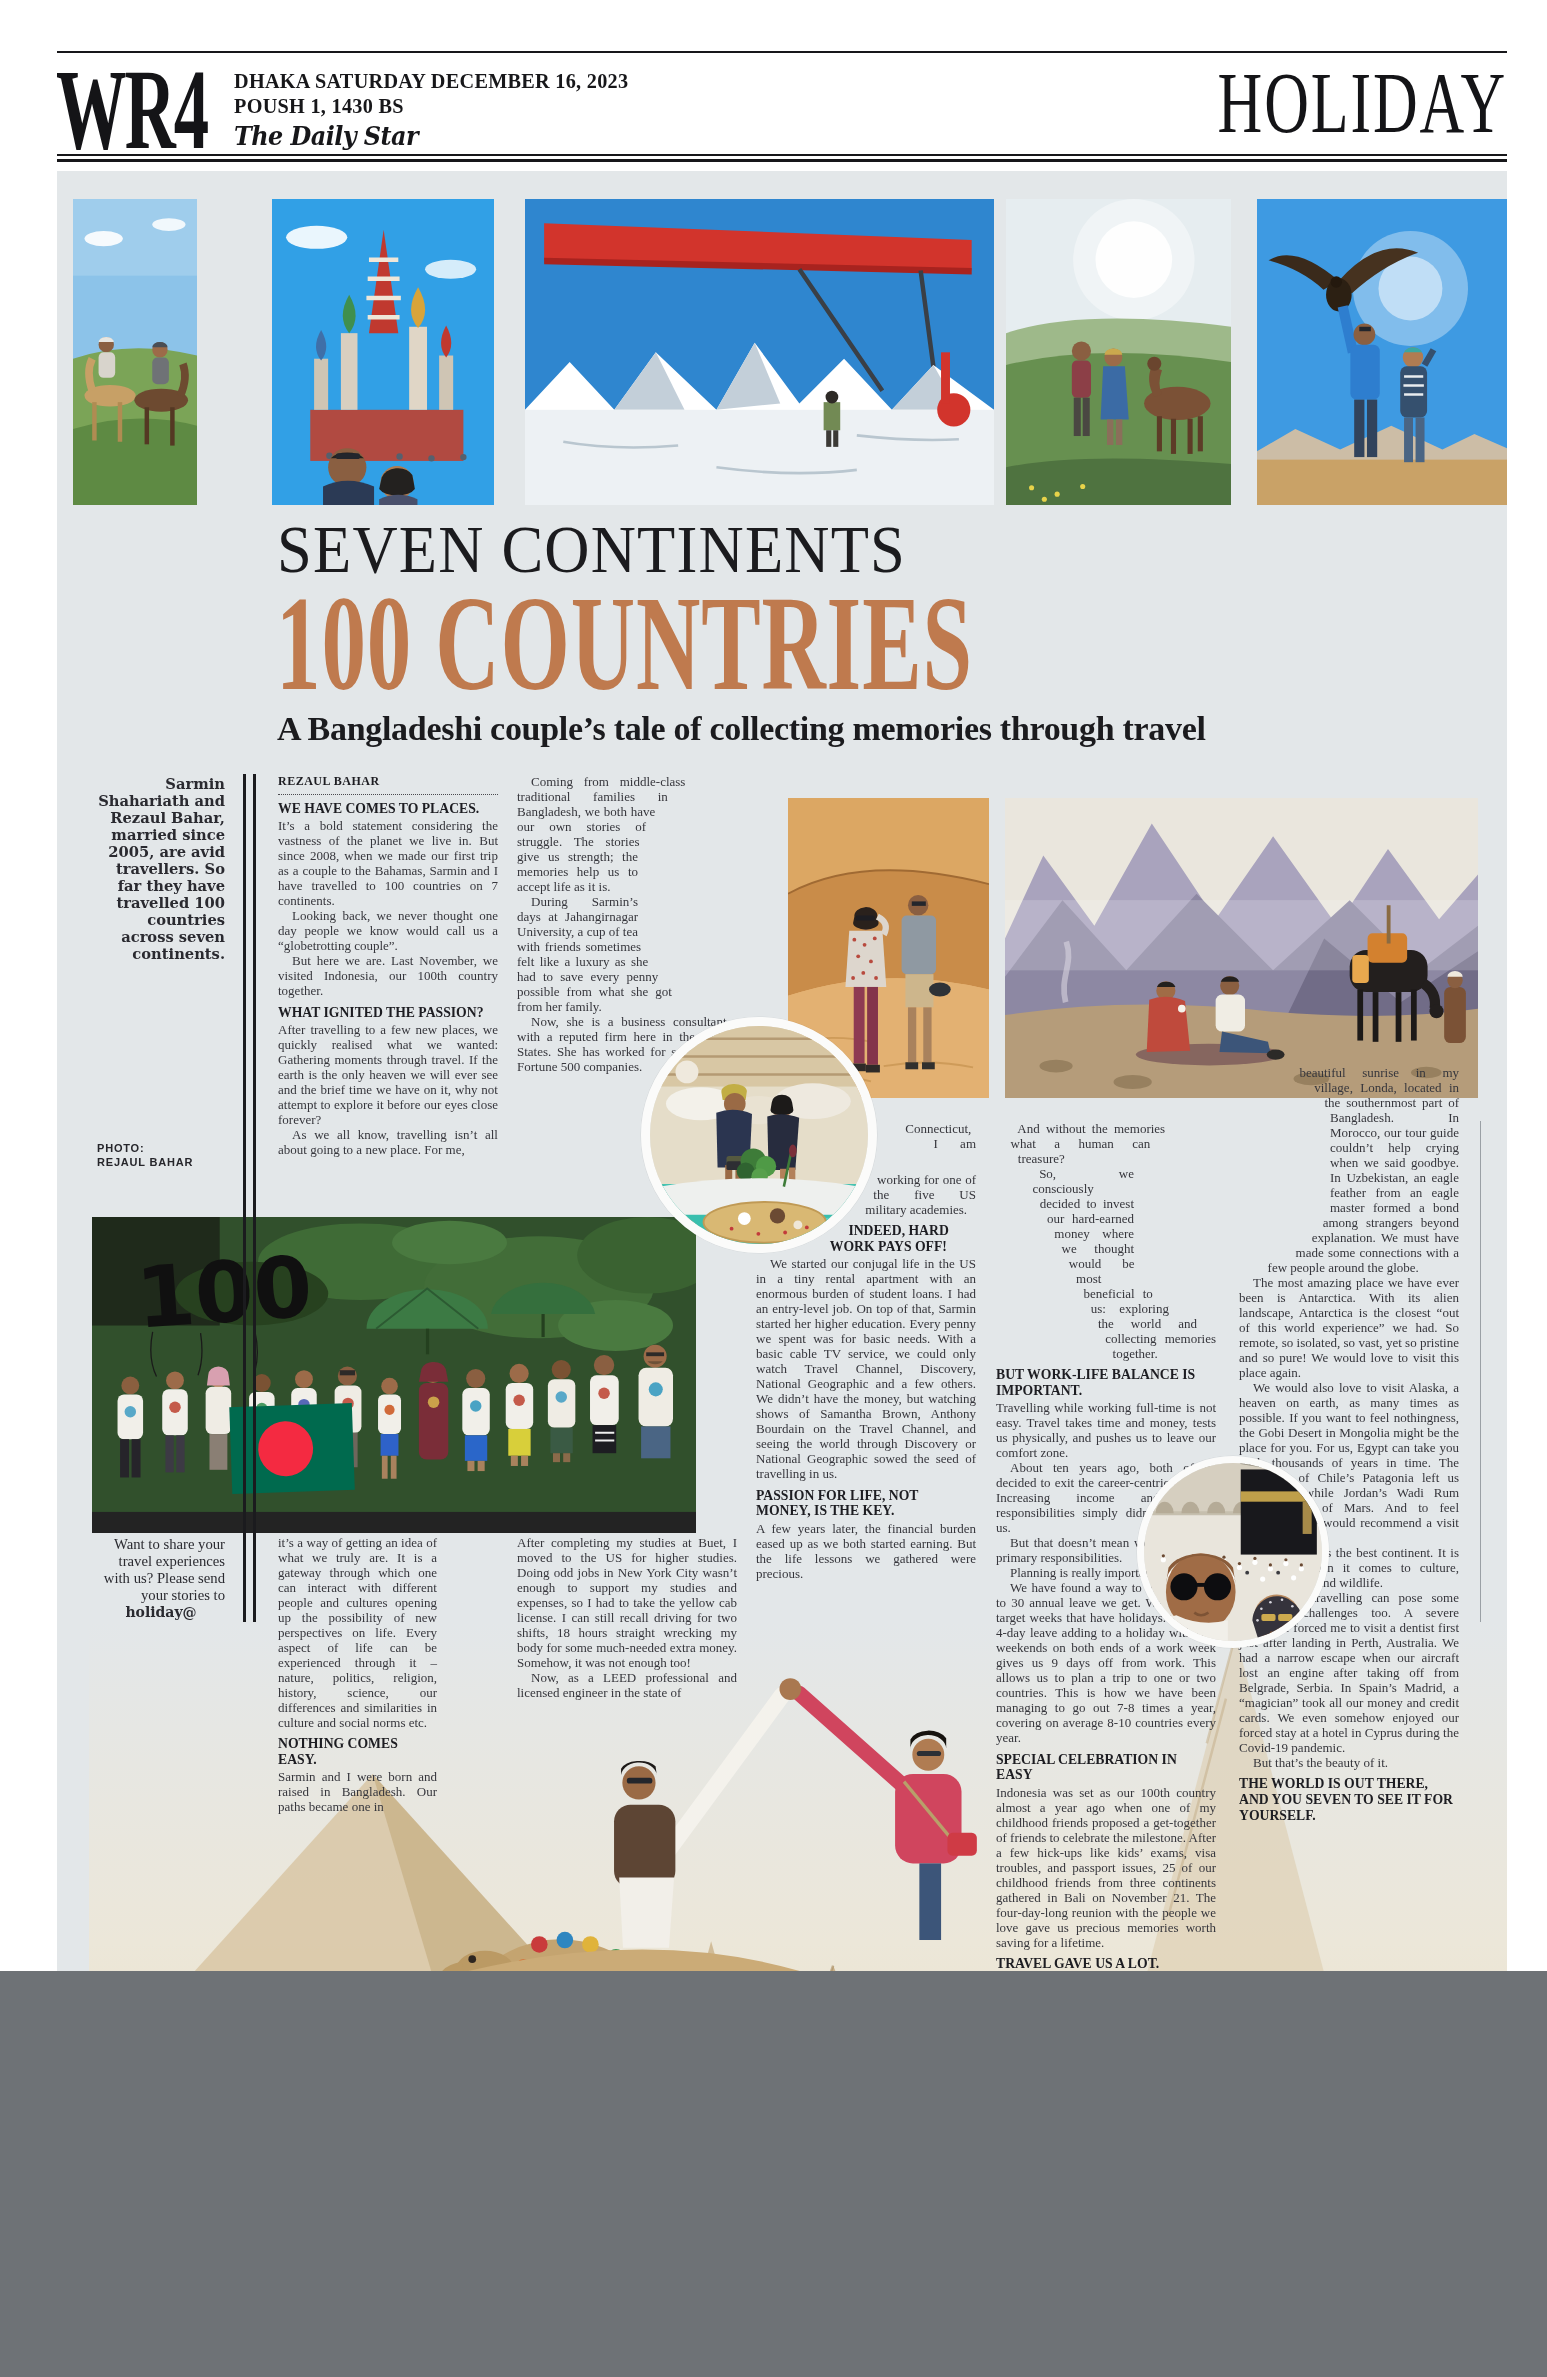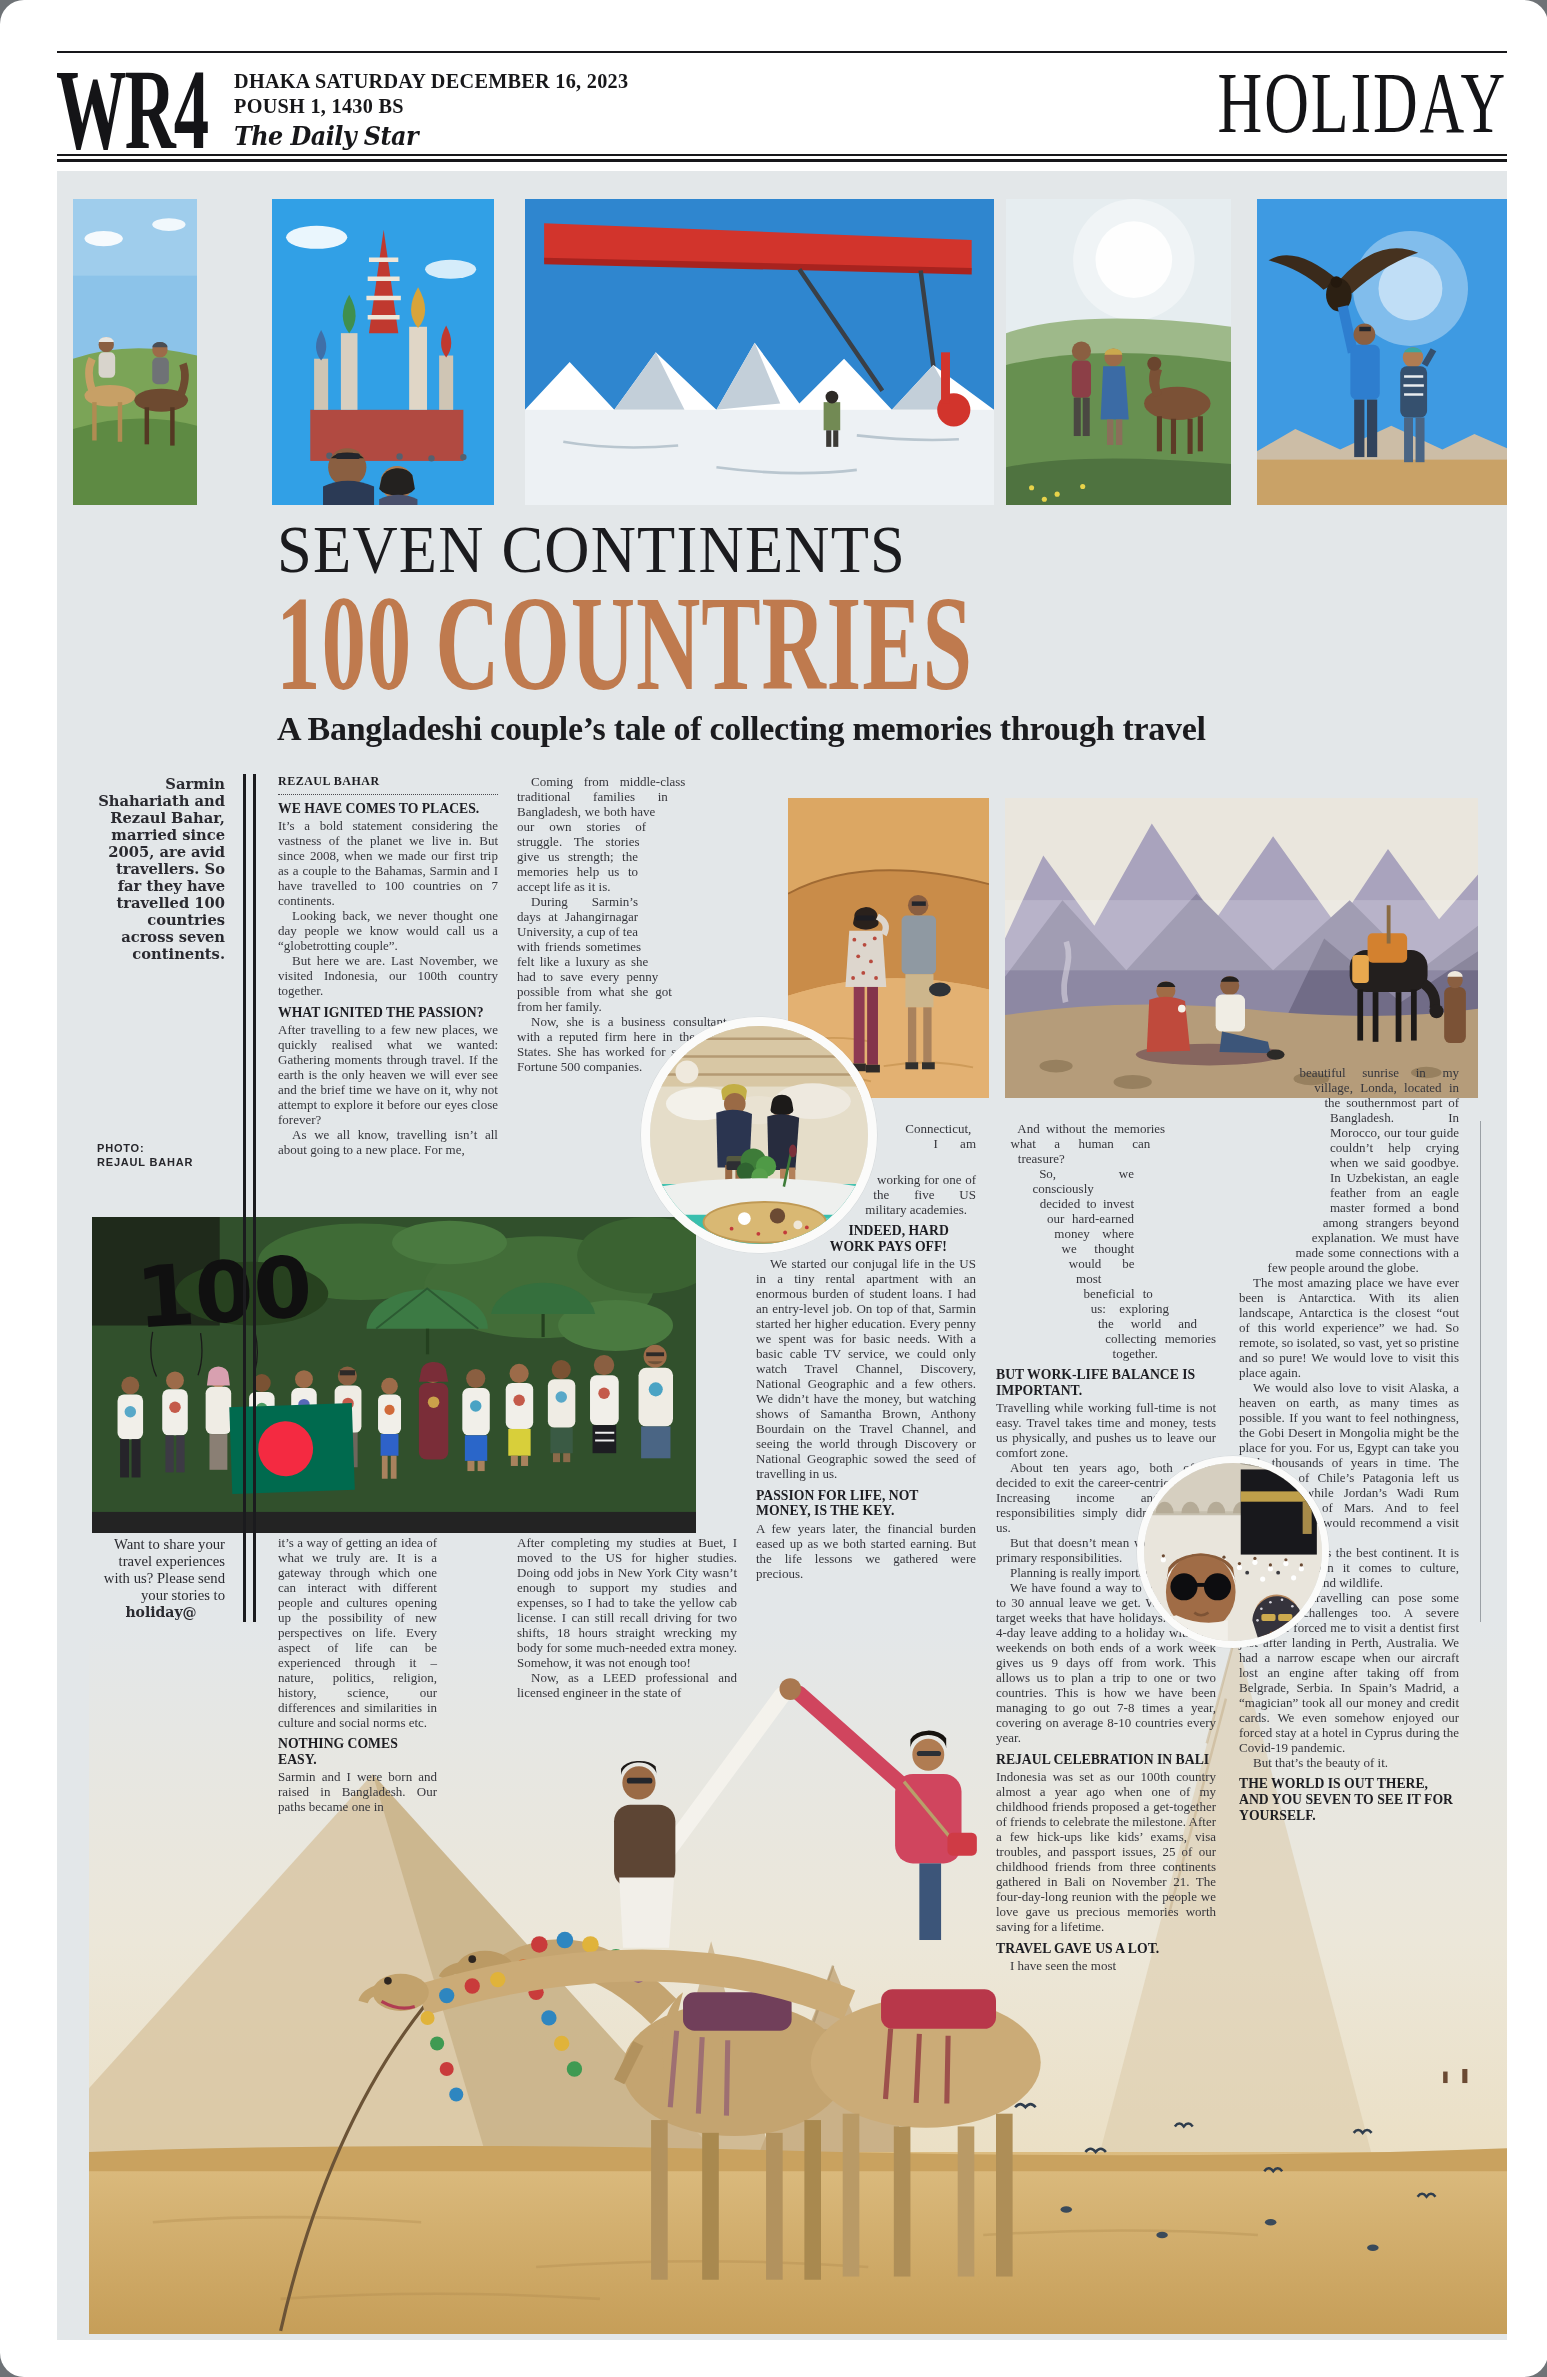--- a/index.html
+++ b/index.html
@@ -1,17 +1,17 @@
 <!DOCTYPE html>
 <html style="font-size:10.2px"><head>
 <meta charset="utf-8">
 <style>
   html,body{margin:0;padding:0;background:#6e7276;}
-  #page{position:relative;width:1548px;height:2377px;background:#ffffff;overflow:hidden;
-        font-family:"Liberation Serif",serif;color:#36363c;border-radius:24px;}
+  #page{position:relative;width:1548px;height:1971px;background:#ffffff;overflow:hidden;
+        font-family:"Liberation Serif",serif;color:#36363c;}
   .abs{position:absolute;}
   
   .toprule{left:57px;top:51px;width:1450px;height:1.9px;background:#17171a;}
   .edition{left:56px;top:50px;font-size:114px;line-height:1.05;font-weight:700;letter-spacing:-3.2px;
            transform:scaleX(.62);transform-origin:left top;color:#141417;white-space:nowrap;}
   .dates{left:234px;top:68px;transform:scaleX(.92);transform-origin:left top;}
   .d1{font-size:22px;font-weight:700;line-height:25px;color:#17171a;white-space:nowrap;letter-spacing:0.3px;}
   .mast{font-size:26px;font-weight:700;font-style:italic;font-family:"DejaVu Serif",serif;
         color:#17171a;margin-top:2.6px;letter-spacing:-0.6px;}
   .section-title{right:41px;top:60px;font-size:86px;line-height:1;color:#141417;letter-spacing:2.6px;
@@ -720,21 +720,21 @@
         <span class="spc spB-right"></span>
         <span class="spc ramp4"></span>
         <div class="p">And without the memories what a human can treasure?</div>
         <div class="p">So, we consciously decided to invest our hard-earned money where we thought would be most beneficial to us: exploring the world and collecting memories together.</div>
         <div class="h">BUT WORK-LIFE BALANCE IS IMPORTANT.</div>
         <div class="p0">Travelling while working full-time is not easy. Travel takes time and money, tests us physically, and pushes us to leave our comfort zone.</div>
         <div class="p">About ten years ago, both of us decided to exit the career-centric rat race. Increasing income and hence responsibilities simply didn’t appeal to us.</div>
         <div class="p">But that doesn’t mean we ignored our primary responsibilities.</div>
         <div class="p">Planning is really important.</div>
         <div class="p">We have found a way to utilise the 25 to 30 annual leave we get. We generally target weeks that have holidays. Taking a 4-day leave adding to a holiday with two weekends on both ends of a work week gives us 9 days off from work. This allows us to plan a trip to one or two countries. This is how we have been managing to go out 7-8 times a year, covering on average 8-10 countries every year.</div>
-        <div class="h">REJAUL CELEBRATION IN BALI</div>
+        <div class="h">SPECIAL CELEBRATION IN EASY</div>
         <div class="p0">Indonesia was set as our 100th country almost a year ago when one of my childhood friends proposed a get-together of friends to celebrate the milestone. After a few hick-ups like kids’ exams, visa troubles, and passport issues, 25 of our childhood friends from three continents gathered in Bali on November 21. The four-day-long reunion with the people we love gave us precious memories worth saving for a lifetime.</div>
         <div class="hc">TRAVEL GAVE US A LOT.</div>
         <div class="p">I have seen the most</div>
       </div>
   </div>
 
   <div class="col" style="left:1239px;top:1065px">
     <div class="flow">
         <span class="spc spB-left"></span>
         <div class="p0">beautiful sunrise in my village, Londa, located in the southernmost part of Bangladesh. In Morocco, our tour guide couldn’t help crying when we said goodbye. In Uzbekistan, an eagle feather from an eagle master formed a bond among strangers beyond explanation. We must have made some connections with a few people around the globe.</div>

